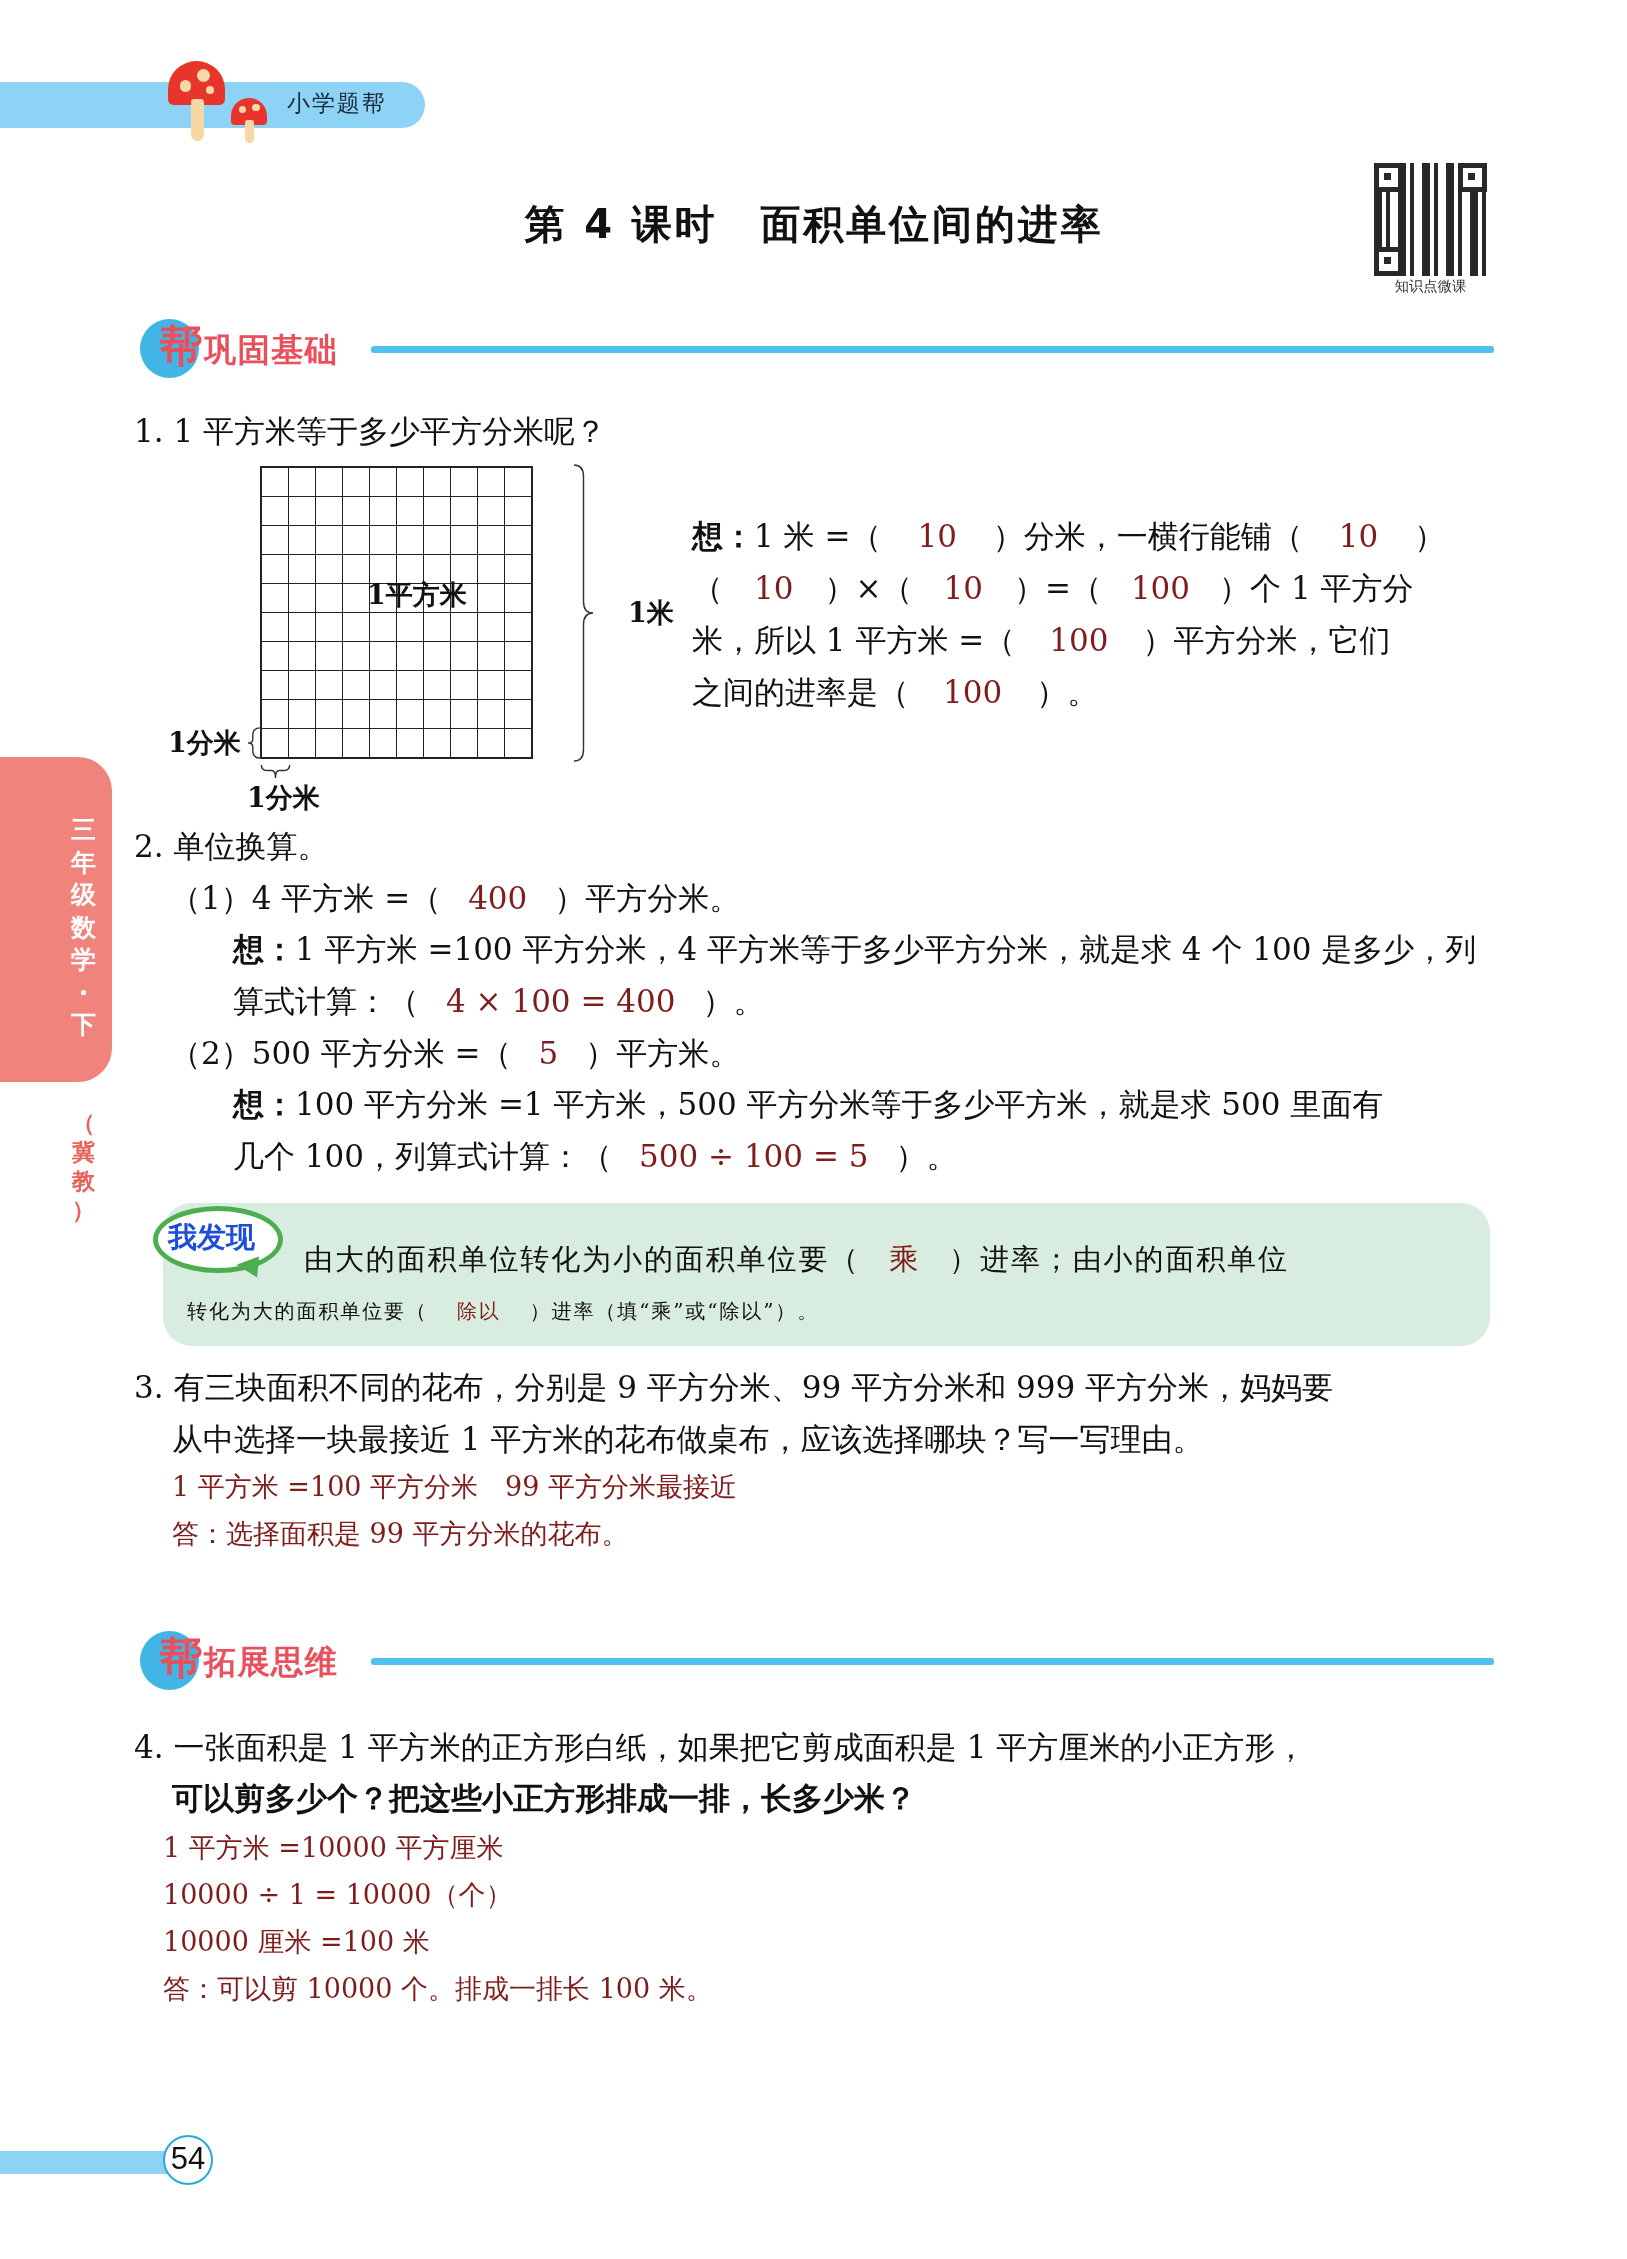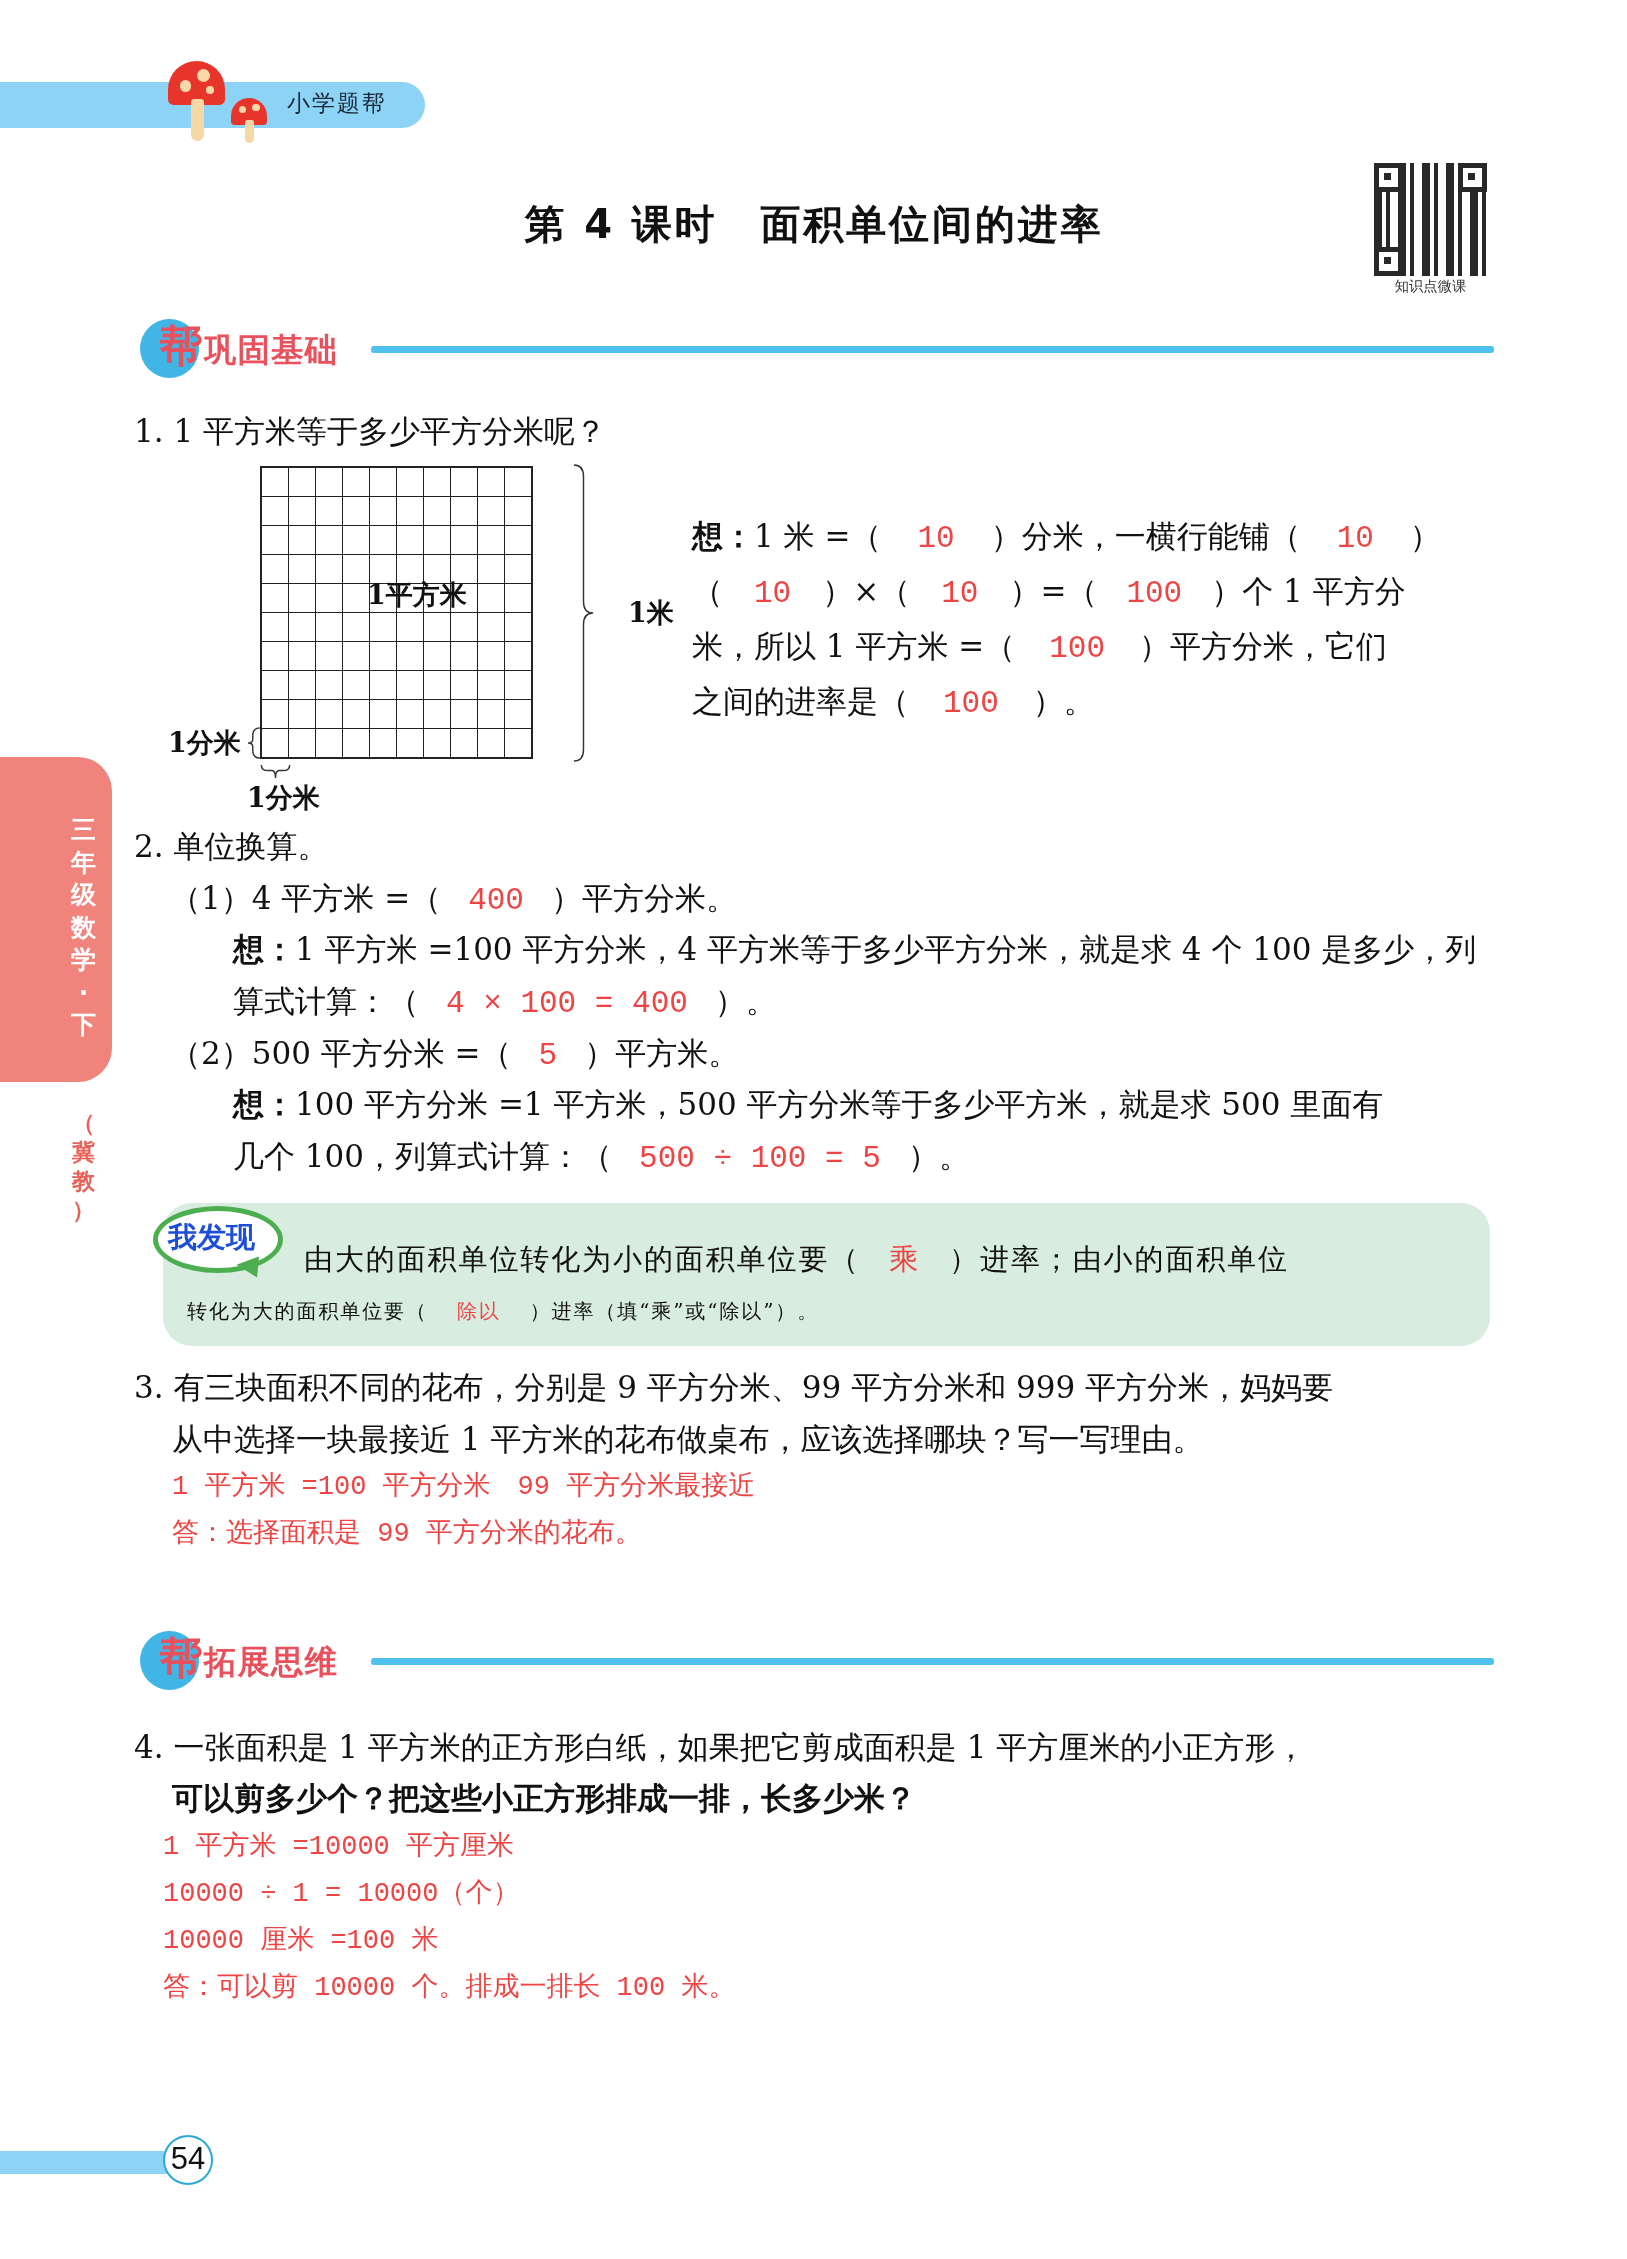--- a/index.html
+++ b/index.html
@@ -23,21 +23,21 @@
   .qr-finder::after { content:""; position:absolute; left:4.8px; top:4.8px; width:7.6px; height:7.6px; background:#111; }
   .qr-caption { left:1374px; top:277px; width:113px; text-align:center; font-size:14.3px; color:#333; }
 
   
   .sec-badge { width:59px; height:59px; border-radius:50%; background:#41b6e6; }
   .sec-title { font-family:"DejaVu Sans",sans-serif; font-weight:bold; color:#e9505b; font-size:32.5px; letter-spacing:1px; }
   .sec-title .big { font-size:44px; }
   .sec-line { height:6.7px; background:#4ec2ec; border-radius:2.9px; }
 
   .q-text { font-size:31px; line-height:52px; }
-  .ans { color:#ef4444;font-family:Liberation Mono, monospace; }
+  .ans { color:#7f1d1d; }
   .bold { font-weight:bold; font-family:"DejaVu Sans",sans-serif; }
 
   
   .grid { left:260px; top:466px; width:273px; height:293px; border:1.4px solid #222;
           background-image:
             linear-gradient(to right,#222 1px,transparent 1px),
             linear-gradient(to bottom,#222 1px,transparent 1px);
           background-size:27px 29px; box-sizing:border-box; }
   .grid-label { font-size:27px; font-weight:bold; font-family:"DejaVu Serif",serif; }
 

